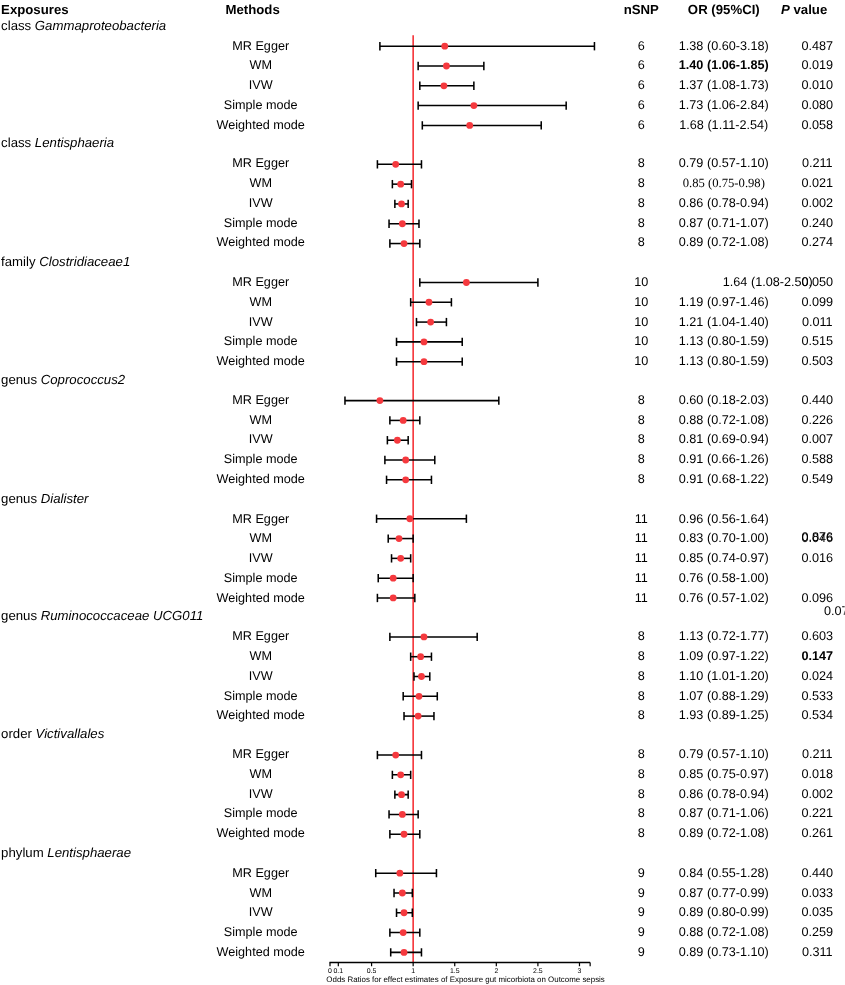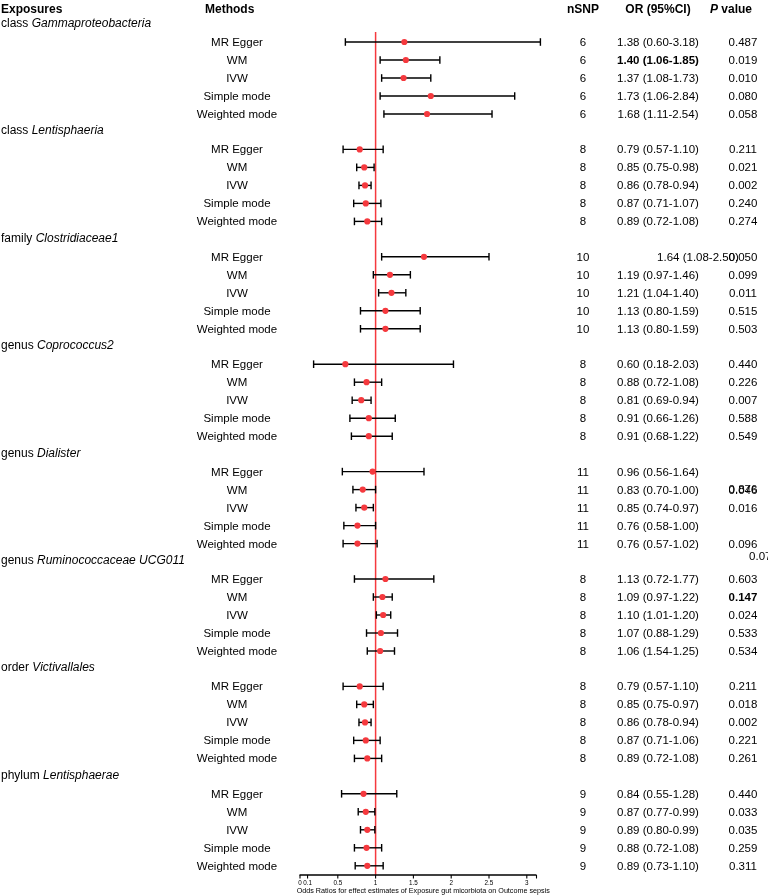--- a/index.html
+++ b/index.html
@@ -241,21 +241,21 @@
       <div class="cell" style="left: 583px; top: 114px;">6</div>
       <div class="cell" style="left: 658px; top: 114px;">1.68 (1.11-2.54)</div>
       <div class="cell" style="left: 743px; top: 114px;">0.058</div>
       <div class="group-label" style="top: 130.4px;"><span>class </span><i>Lentisphaeria</i></div>
       <div class="cell" style="left: 237px; top: 149.4px;">MR Egger</div>
       <div class="cell" style="left: 583px; top: 149.4px;">8</div>
       <div class="cell" style="left: 658px; top: 149.4px;">0.79 (0.57-1.10)</div>
       <div class="cell" style="left: 743px; top: 149.4px;">0.211</div>
       <div class="cell" style="left: 237px; top: 167.4px;">WM</div>
       <div class="cell" style="left: 583px; top: 167.4px;">8</div>
-      <div class="cell" style="left: 658px; top: 167.4px;">0.85 (0.75-0.98)</div>
+      <div class="cell" style="left: 658px; top: 167.4px; font-family: Liberation Serif, serif;">0.85 (0.75-0.98)</div>
       <div class="cell" style="left: 743px; top: 167.4px;">0.021</div>
       <div class="cell" style="left: 237px; top: 185.4px;">IVW</div>
       <div class="cell" style="left: 583px; top: 185.4px;">8</div>
       <div class="cell" style="left: 658px; top: 185.4px;">0.86 (0.78-0.94)</div>
       <div class="cell" style="left: 743px; top: 185.4px;">0.002</div>
       <div class="cell" style="left: 237px; top: 203.4px;">Simple mode</div>
       <div class="cell" style="left: 583px; top: 203.4px;">8</div>
       <div class="cell" style="left: 658px; top: 203.4px;">0.87 (0.71-1.07)</div>
       <div class="cell" style="left: 743px; top: 203.4px;">0.240</div>
       <div class="cell" style="left: 237px; top: 221.4px;">Weighted mode</div>
@@ -337,21 +337,21 @@
       <div class="cell" style="left: 237px; top: 615px;">IVW</div>
       <div class="cell" style="left: 583px; top: 615px;">8</div>
       <div class="cell" style="left: 658px; top: 615px;">1.10 (1.01-1.20)</div>
       <div class="cell" style="left: 743px; top: 615px;">0.024</div>
       <div class="cell" style="left: 237px; top: 633px;">Simple mode</div>
       <div class="cell" style="left: 583px; top: 633px;">8</div>
       <div class="cell" style="left: 658px; top: 633px;">1.07 (0.88-1.29)</div>
       <div class="cell" style="left: 743px; top: 633px;">0.533</div>
       <div class="cell" style="left: 237px; top: 651px;">Weighted mode</div>
       <div class="cell" style="left: 583px; top: 651px;">8</div>
-      <div class="cell" style="left: 658px; top: 651px;">1.06 (1.54-1.25)</div>
+      <div class="cell" style="left: 658px; top: 651px;">1.93 (0.89-1.25)</div>
       <div class="cell" style="left: 743px; top: 651px; text-align: center;">0.534</div>
       <div class="group-label" style="top: 667.4px;"><span>order </span><i>Victivallales</i></div>
       <div class="cell" style="left: 237px; top: 686.4px;">MR Egger</div>
       <div class="cell" style="left: 583px; top: 686.4px;">8</div>
       <div class="cell" style="left: 658px; top: 686.4px;">0.79 (0.57-1.10)</div>
       <div class="cell" style="left: 743px; top: 686.4px;">0.211</div>
       <div class="cell" style="left: 237px; top: 704.4px;">WM</div>
       <div class="cell" style="left: 583px; top: 704.4px;">8</div>
       <div class="cell" style="left: 658px; top: 704.4px;">0.85 (0.75-0.97)</div>
       <div class="cell" style="left: 743px; top: 704.4px; text-align: right;">0.018</div>

